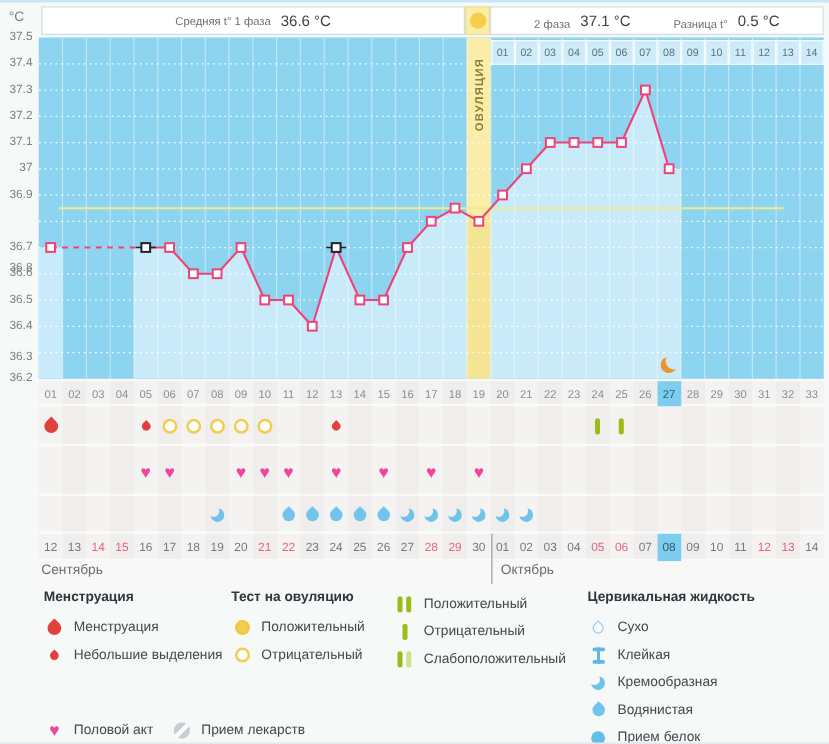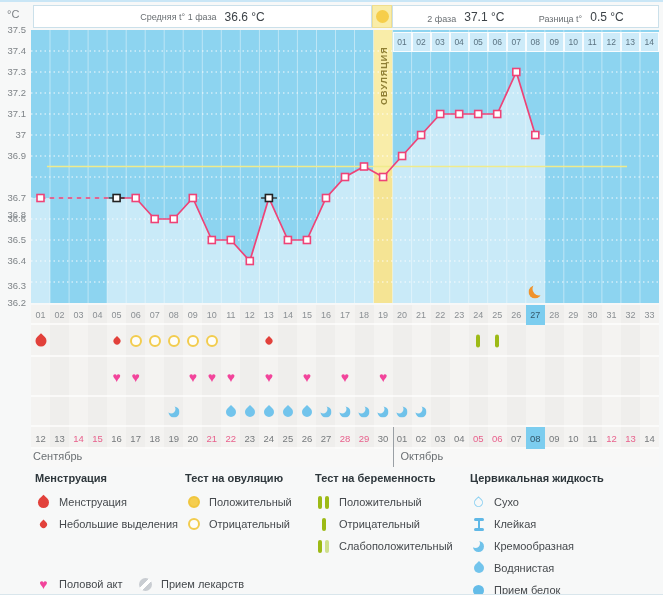--- a/index.html
+++ b/index.html
@@ -428,21 +428,20 @@
           <span>Положительный</span>
         </div>
         <div class="litem">
           <span class="ic">
             <span class="i-circle"></span>
           </span>
           <span>Отрицательный</span>
         </div>
       </div>
       <div class="lcol" style="left: 284px;">
-        <h3>Тест на беременность</h3>
         <div class="litem">
           <span class="ic">
             <span class="barpair">
               <span class="i-bar"></span>
               <span class="i-bar"></span>
             </span>
           </span>
           <span>Положительный</span>
         </div>
         <div class="litem">

